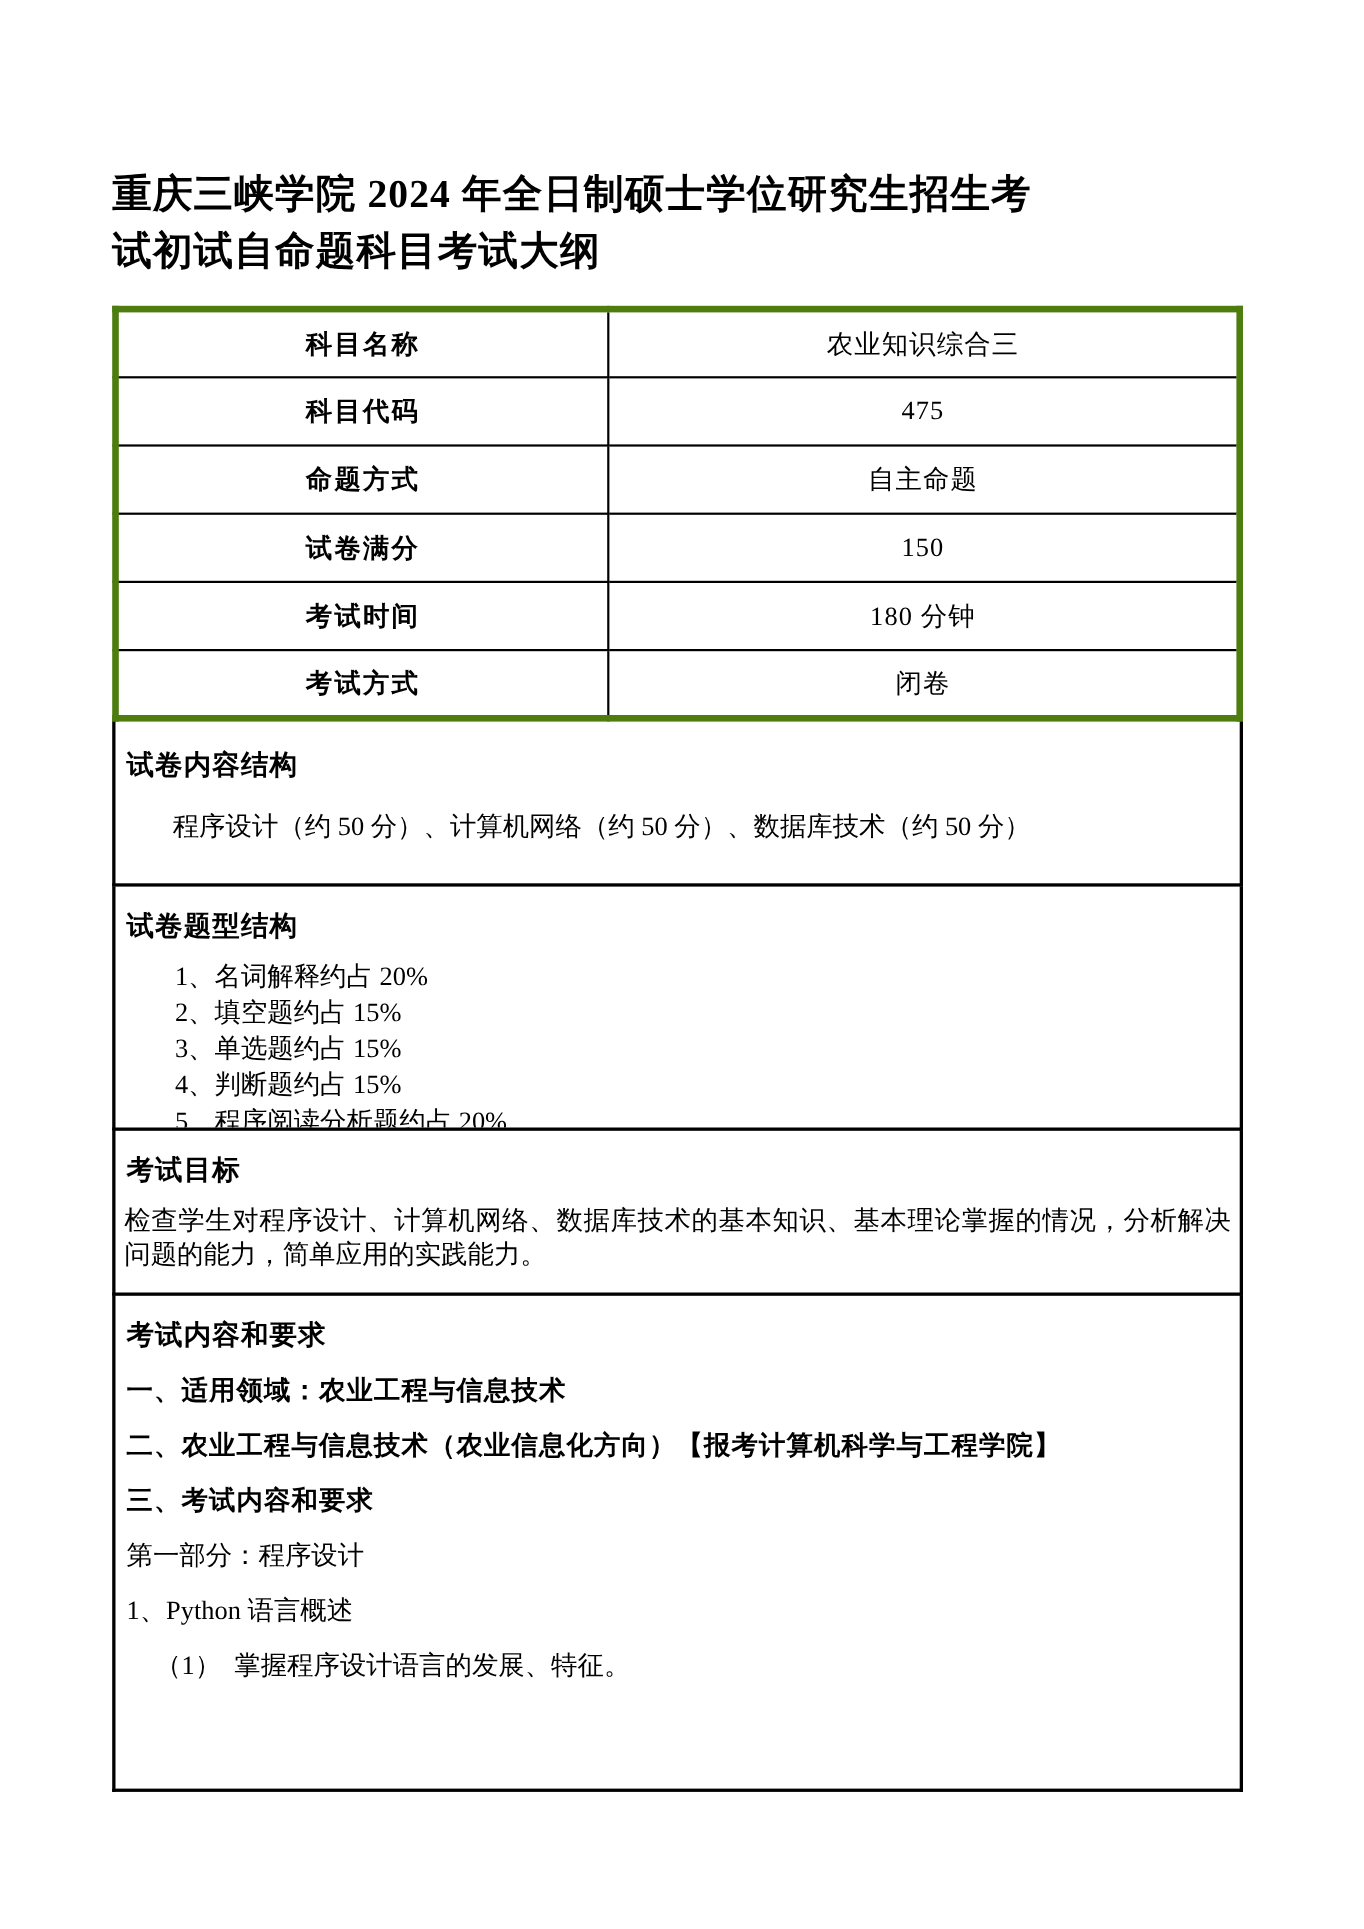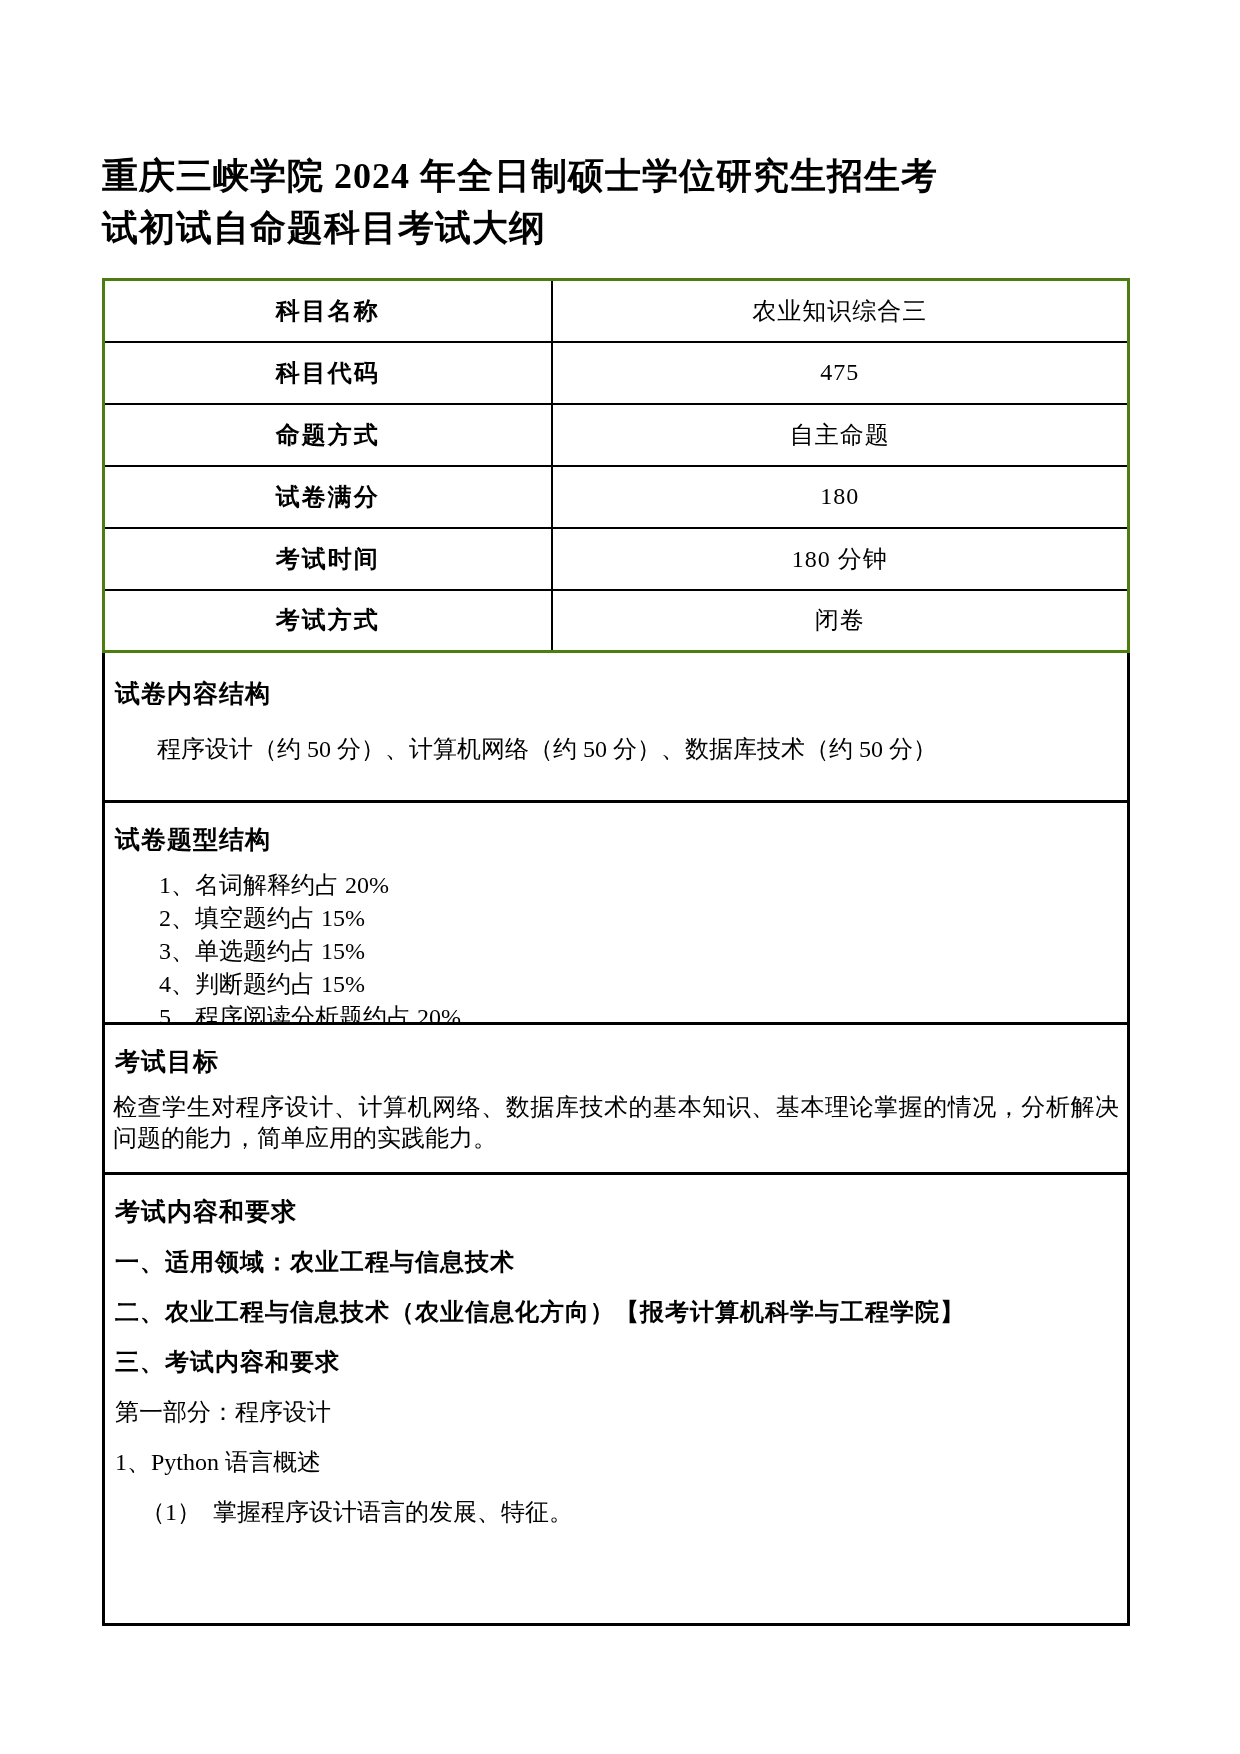--- a/index.html
+++ b/index.html
@@ -25,21 +25,21 @@
     font-weight: bold;
     font-size: 36px;
     line-height: 52px;
     letter-spacing: 1px;
   }
   
   table.info-table {
     margin-top: 24px;
     width: 100%;
     border-collapse: collapse;
-    border: 3px solid #4d7c0f;
+    border: 6px solid #4d7c0f;
   }
   table.info-table td {
     border: 2px solid #000;
     height: 62px;
     text-align: center;
     vertical-align: middle;
     font-size: 24px;
   }
   td.info-label {
     width: 448px;
@@ -114,21 +114,21 @@
     <tr>
       <td class="info-label">科目代码</td>
       <td class="info-value">475</td>
     </tr>
     <tr>
       <td class="info-label">命题方式</td>
       <td class="info-value">自主命题</td>
     </tr>
     <tr>
       <td class="info-label">试卷满分</td>
-      <td class="info-value">180</td>
+      <td class="info-value">150</td>
     </tr>
     <tr>
       <td class="info-label">考试时间</td>
       <td class="info-value">180 分钟</td>
     </tr>
     <tr>
       <td class="info-label">考试方式</td>
       <td class="info-value">闭卷</td>
     </tr>
   </tbody>

